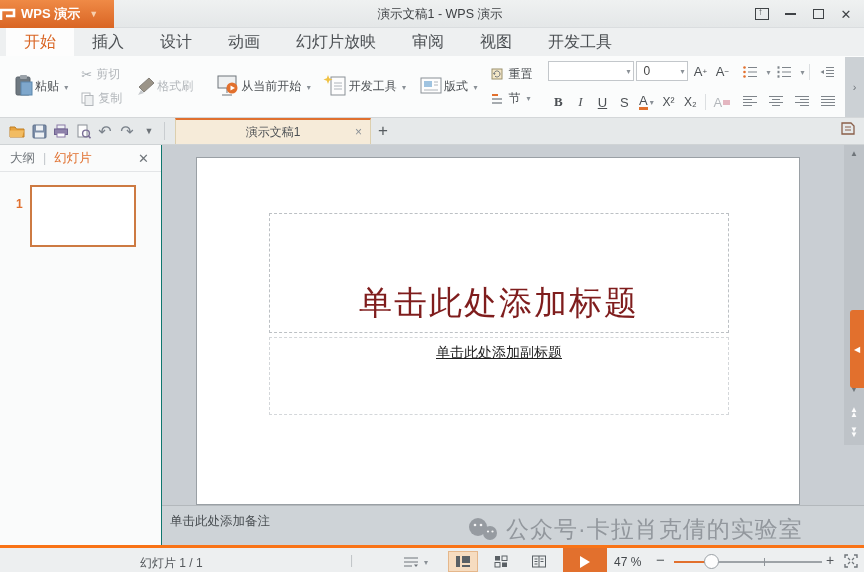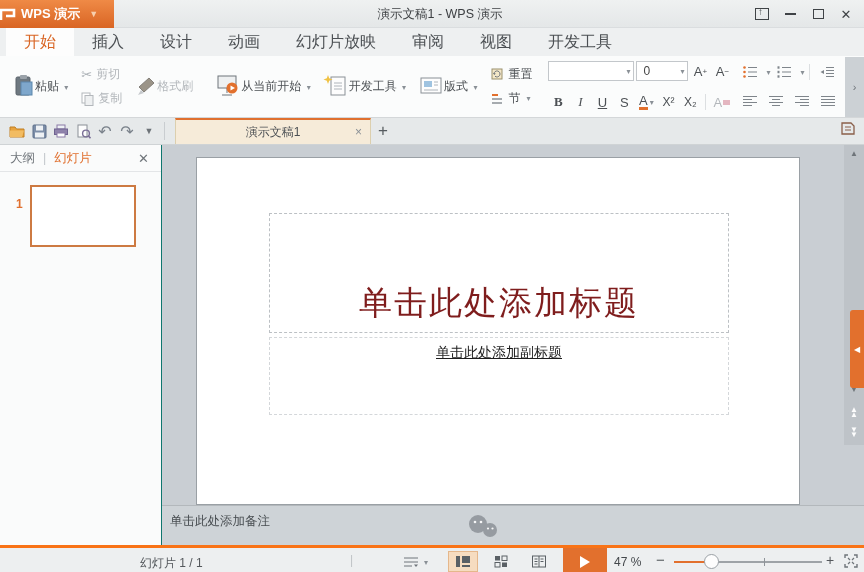--- a/index.html
+++ b/index.html
@@ -586,15 +586,16 @@
 
   <div class="watermark">
     <svg width="34" height="26" viewBox="0 0 34 26">
       <circle cx="12" cy="10" r="9" fill="#8d9298"></circle>
       <circle cx="24" cy="16" r="7" fill="#8d9298"></circle>
       <circle cx="9" cy="8" r="1.3" fill="#fdfdfd"></circle>
         <circle cx="15" cy="8" r="1.3" fill="#fdfdfd"></circle>
       <circle cx="22" cy="14.5" r="1.1" fill="#fdfdfd"></circle>
         <circle cx="26.5" cy="14.5" r="1.1" fill="#fdfdfd"></circle>
     </svg>
+    <span>公众号·卡拉肖克倩的实验室</span>
   </div>
 
 </div>
 
 </body></html>

